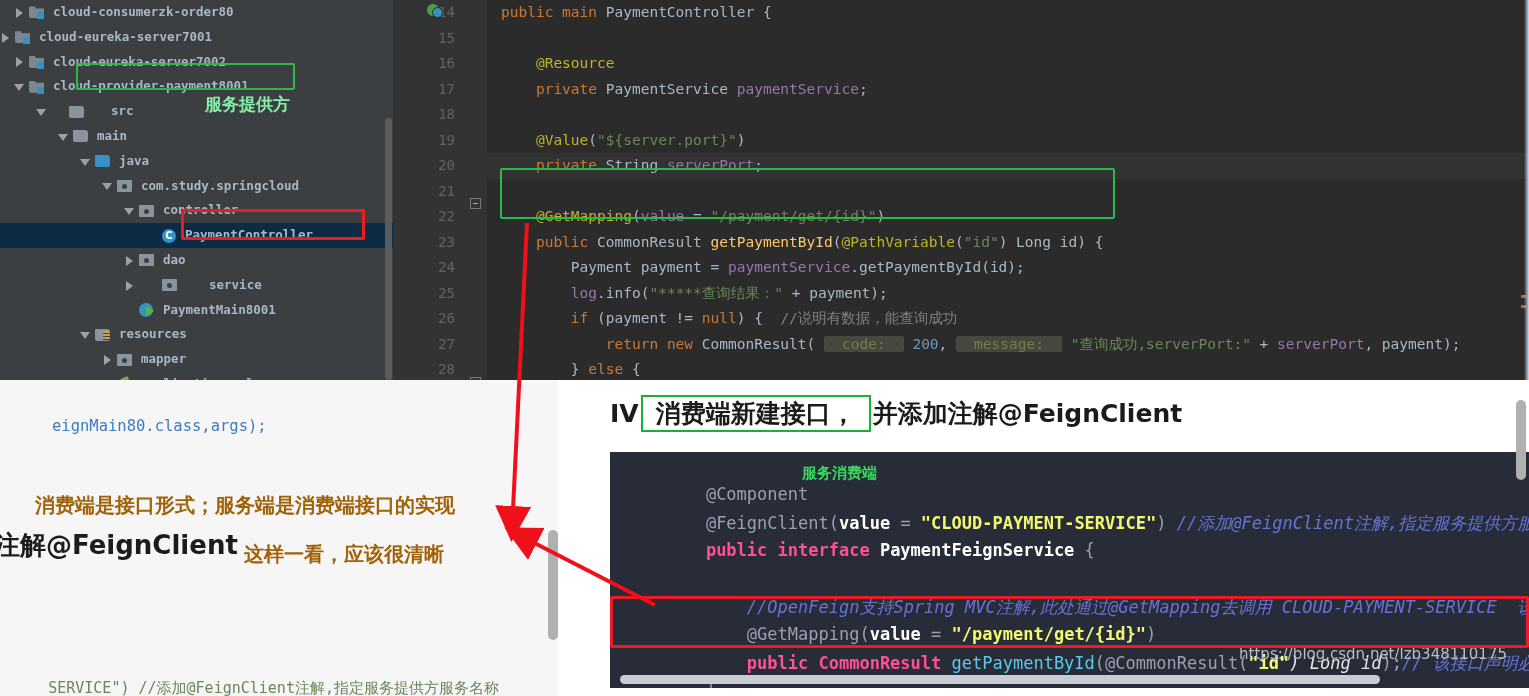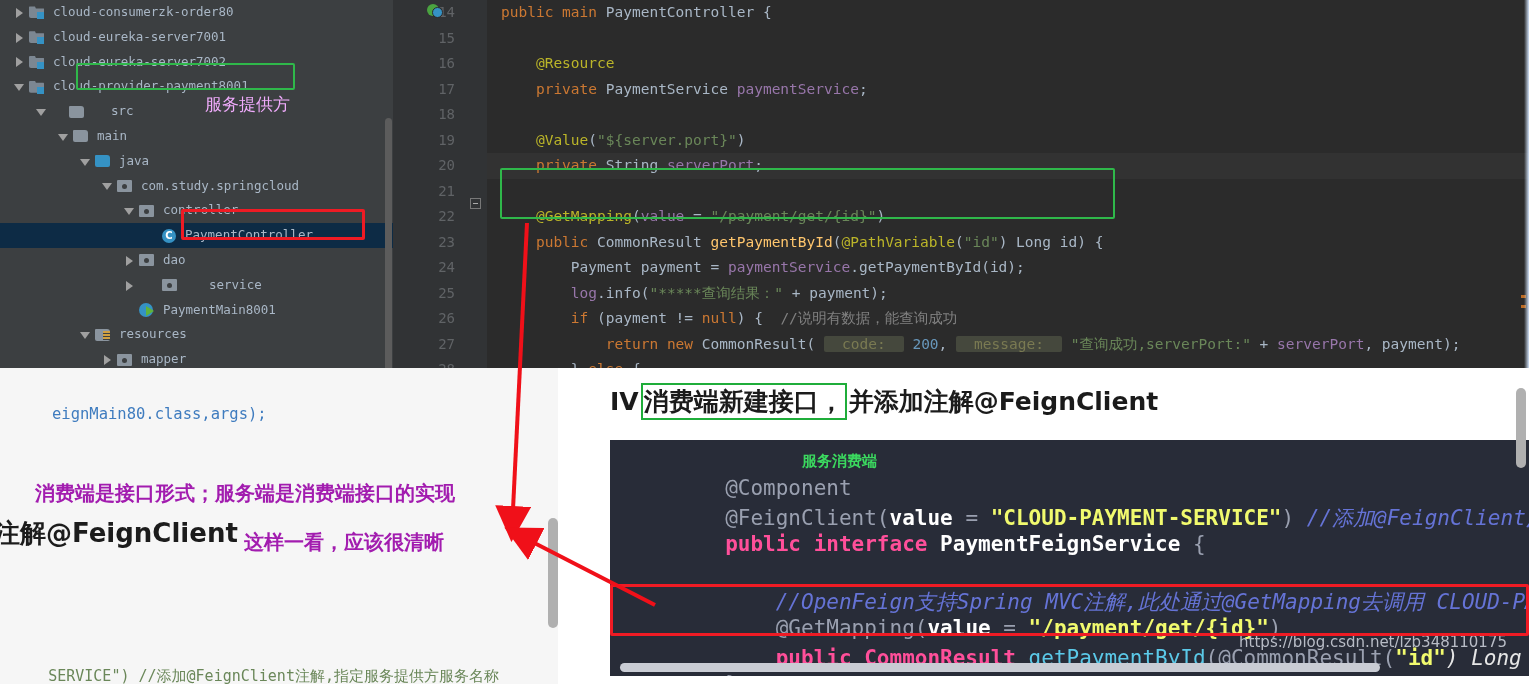--- a/index.html
+++ b/index.html
@@ -18,21 +18,21 @@
 
   
   #tree {
     position:absolute; left:0; top:0; width:393px; height:380px;
     background:#3c3f41;
     font-family:"DejaVu Sans Mono", monospace;
     font-size:12.5px; color:#a9b7c6;
   }
   .trow {
     position:relative; height:24.8px; line-height:24.8px;
-    white-space:nowrap; display:flex; align-items:center;
+    white-space:nowrap; display:flex; align-items:center;font-weight:bold;
   }
   .trow.sel { background:#0d2b45; }
   .arrow {
     width:11px; height:11px; flex:none; position:relative; margin-right:4px;
   }
   .arrow.r::before {
     content:""; position:absolute; left:2px; top:1px;
     border-left:7px solid #a0a0a0;
     border-top:5px solid transparent; border-bottom:5px solid transparent;
   }
@@ -82,21 +82,21 @@
   
   .hl-green-box {
     position:absolute; border:2.5px solid #2fb84a; border-radius:2px;
     pointer-events:none;
   }
   .hl-red-box {
     position:absolute; border:3px solid #ef1b24; border-radius:2px;
     pointer-events:none;
   }
   .note-green {
-    position:absolute; color:#f0abfc; font-weight:normal;
+    position:absolute; color:#86efac; font-weight:bold;
     font-family:"DejaVu Sans", sans-serif; white-space:nowrap;
   }
 
   
   #editor {
     position:absolute; left:393px; top:0; width:1136px; height:380px;
     background:#2b2b2b; overflow:hidden;
     font-family:"DejaVu Sans Mono", monospace; font-size:14.5px;
   }
   .gutter {
@@ -122,39 +122,39 @@
   .num  { color:#6897bb; }
   .fld  { color:#9876aa; }
   .mth  { color:#ffc66d; }
   .cmt  { color:#808080; }
   .id   { color:#a9b7c6; }
   .hint { color:#7a7a52; background:#45483d; border-radius:2px; padding:0 18px; }
   .err-stripe { position:absolute; right:3px; width:5px; height:3px; background:#bc6c25; }
 
   
   #bottom {
-    position:absolute; left:0; top:368px; width:1529px; height:316px;
+    position:absolute; left:0; top:380px; width:1529px; height:316px;
     background:#ffffff;
   }
   .bglow { position:absolute; left:0; top:0; width:1529px; height:7px;
     background:linear-gradient(#b9d4f5,#ffffff); }
 
   
   #docleft {
     position:absolute; left:0; top:0; width:558px; height:316px;
     background:#f6f6f6; overflow:hidden;
   }
   .code-txt {
     position:absolute; font-family:"DejaVu Sans Mono", monospace; font-size:15.5px;
     white-space:pre; color:#333;
   }
   .c-blue { color:#3f7cbf; }
   .c-green{ color:#6a8759; }
   .note-orange {
-    position:absolute; color:#a21caf; font-weight:bold;
+    position:absolute; color:#a16207; font-weight:bold;
     font-family:"DejaVu Sans", sans-serif; white-space:nowrap;
   }
   .note-dark {
     position:absolute; color:#1c1c1c; font-weight:bold;
     font-family:"DejaVu Sans", sans-serif; white-space:nowrap;
   }
   .sb-left {
     position:absolute; left:548px; top:150px; width:10px; height:110px;
     background:#b0b0b0; border-radius:5px;
   }
@@ -164,29 +164,29 @@
     position:absolute; left:558px; top:0; width:971px; height:316px;
     background:#ffffff; overflow:hidden;
   }
   .head4 {
     position:absolute; left:52px; top:15px;
     font-family:"DejaVu Sans", sans-serif; font-weight:bold;
     font-size:25px; color:#1b1b1b; white-space:nowrap;
     display:flex; align-items:center;
   }
   .head4 .boxed {
-    border:2.5px solid #1fad3a; padding:0 1px; margin:0 2px;
+    border:2.5px solid #1fad3a; padding:0 13px; margin:0 2px;
   }
   #codeblock {
     position:absolute; left:52px; top:72px; width:919px; height:236px;
     background:#282c38; overflow:hidden;
   }
   .bl {
     position:absolute; left:14px; white-space:pre;
-    font-family:"DejaVu Sans Mono", monospace; font-size:21px;
+    font-family:"DejaVu Sans Mono", monospace; font-size:17px;
   }
   .b-grey  { color:#9aa0b0; }
   .b-key   { color:#ff4f9a; font-weight:bold; }
   .b-kw    { color:#ffffff; font-weight:bold; }
   .b-str   { color:#f1fa6e; font-weight:bold; }
   .b-cmt   { color:#6573d6; font-style:italic; }
   .b-cyan  { color:#5bc9e8; }
   .b-white { color:#e6e6e6;font-style:italic; }
   .note-green-b {
     position:absolute; color:#3bd95f; font-weight:bold;
@@ -217,21 +217,21 @@
 <body>
 
 <div id="ide">
 
   <div id="tree">
       <div class="trow" style="padding-left: 14px;">
         <span class="arrow r"></span>
         <span class="ico mod"></span>
         <span class="tlabel">cloud-consumerzk-order80</span>
       </div>
-      <div class="trow" style="padding-left: 14px; text-align: center;">
+      <div class="trow" style=" text-align: center;">
         <span class="arrow r"></span>
         <span class="ico mod"></span>
         <span class="tlabel">cloud-eureka-server7001</span>
       </div>
       <div class="trow" style="padding-left: 14px;">
         <span class="arrow r"></span>
         <span class="ico mod"></span>
         <span class="tlabel">cloud-eureka-server7002</span>
       </div>
       <div class="trow" style="padding-left: 14px;">

